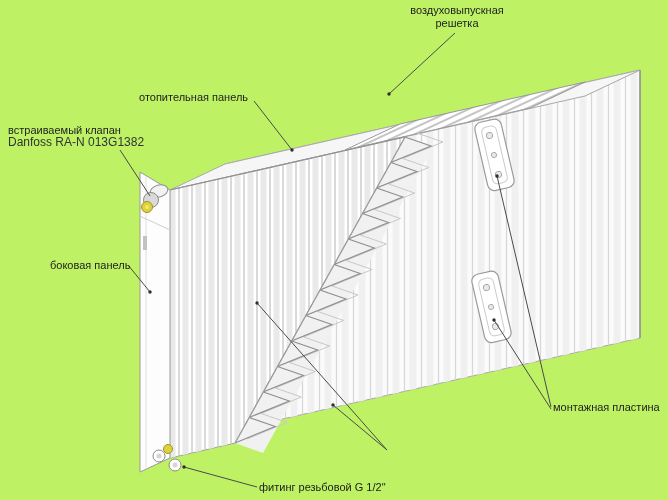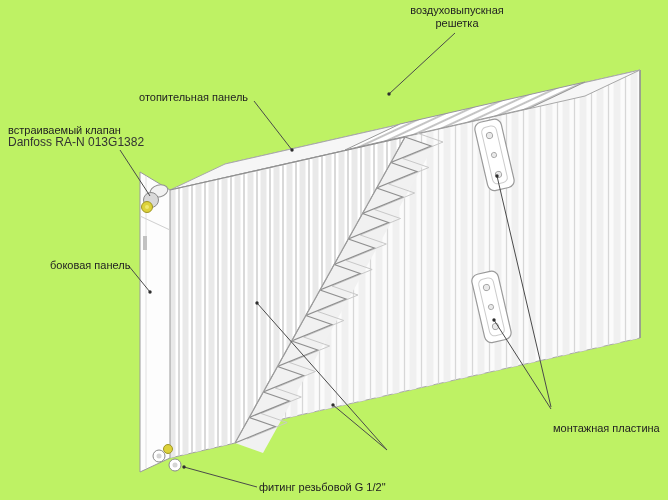--- a/index.html
+++ b/index.html
@@ -136,18 +136,18 @@
 
   <div class="label" style="left:139px;top:91px;">отопительная панель</div>
 
   <div class="label" style="left:8px;top:124px;">
     <span>встраиваемый клапан</span>
     <span class="sub">Danfoss RA-N 013G1382</span>
   </div>
 
   <div class="label" style="left:41px;top:259px;margin-left:9px;">боковая панель</div>
 
-  <div class="label" style="left:553px;top:422px;">монтажная пластина</div>
+  <div class="label" style="left:553px;top:401px;">монтажная пластина</div>
 
 
   <div class="label" style="left:259px;top:481px;">фитинг резьбовой G 1/2"</div>
 
 </div>
 
 </body></html>

